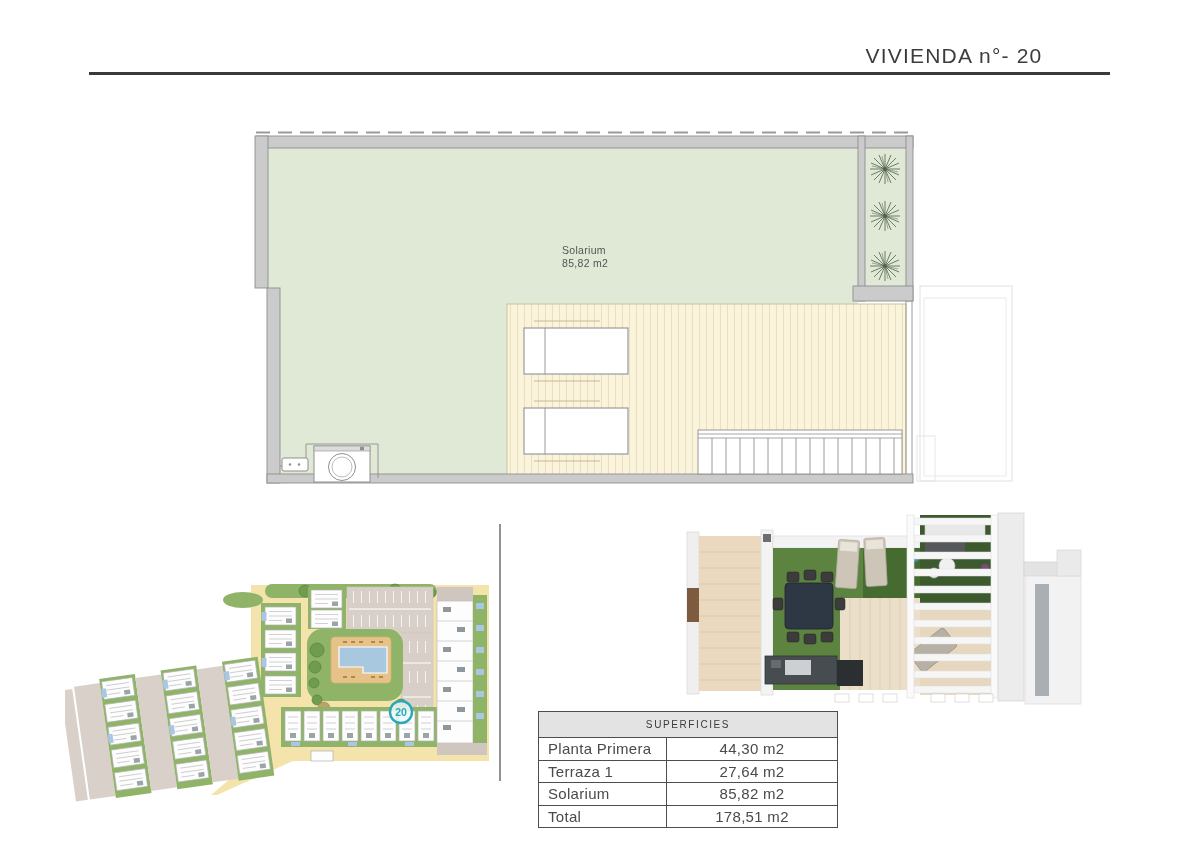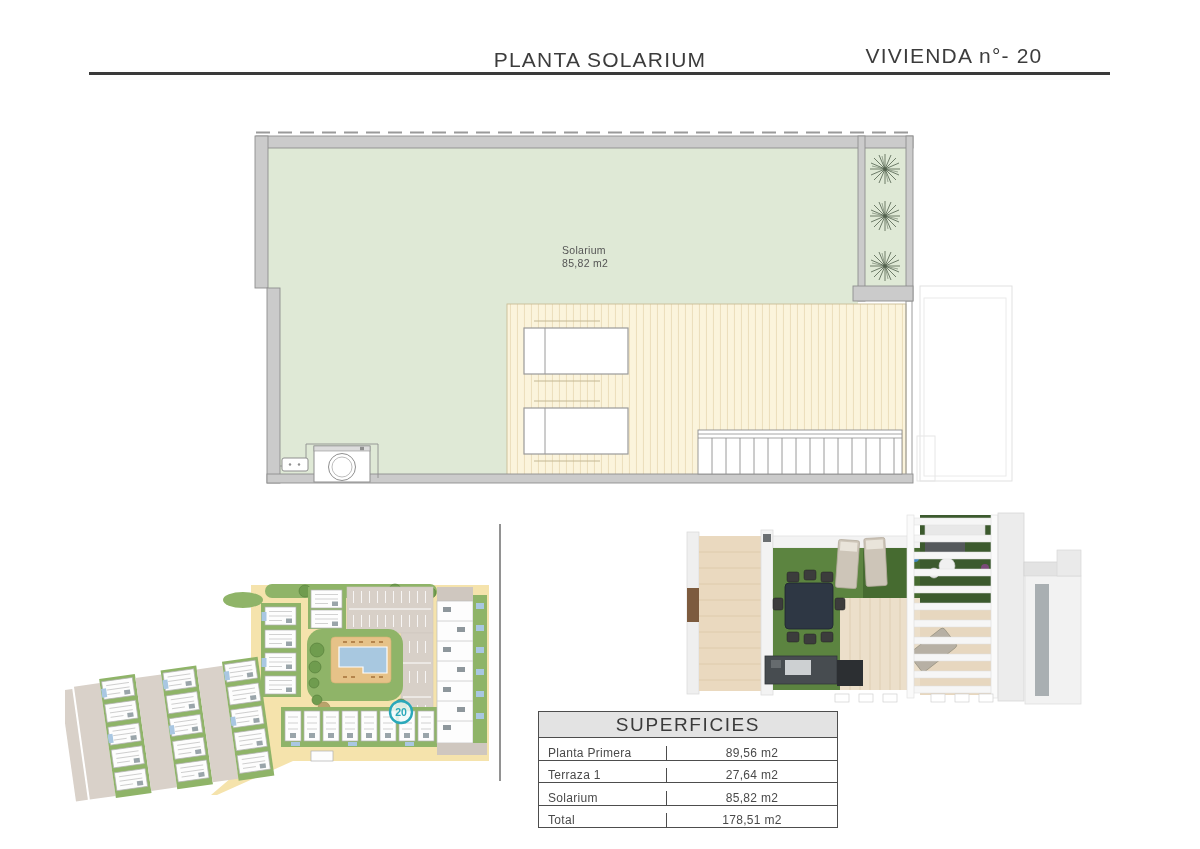--- a/index.html
+++ b/index.html
@@ -19,41 +19,40 @@
   }
   #divider{left:499px;top:524px;width:1.5px;height:257px;background:#929292;}
   
   #sup-table{
     left:538px;top:711px;width:300px;background:#fff;
     border:1.6px solid #4d4d4d;box-sizing:border-box;
   }
   #sup-table .thead{
     height:25px;background:#e3e3e3;border-bottom:1.6px solid #4d4d4d;
     display:flex;align-items:center;justify-content:center;
-    font-size:19px;letter-spacing:1.6px;color:#3a3a3a;
+    font-size:10px;letter-spacing:1.6px;color:#3a3a3a;
   }
   #sup-table .trow{
     display:flex;height:21.5px;border-bottom:1.4px solid #4d4d4d;
-    font-size:12px;color:#4a4a4a;letter-spacing:.3px;align-items:flex-end;
+    font-size:15px;color:#4a4a4a;letter-spacing:.3px;
   }
   #sup-table .trow:last-child{border-bottom:none;}
   #sup-table .tlabel{
     width:118px;border-right:1.4px solid #4d4d4d;display:flex;align-items:center;
     padding-left:9px;
   }
   #sup-table .tvalue{flex:1;display:flex;align-items:center;justify-content:center;}
   svg{display:block;}
   svg text{font-family:"Liberation Sans",sans-serif;}
 </style>
 </head>
 <body>
 
 <div id="page">
 
-  <div class="abs title" style="left:450px;top:48px;width:300px;">PLANTA SOLARIUM</div>
   <div class="abs title" style="left:804px;top:44px;width:300px;">VIVIENDA n°- 20</div>
   <div class="abs" id="header-rule"></div>
 
   <svg class="abs" style="left:252px;top:126px;" width="770" height="362" viewBox="0 0 770 362">
     <defs>
       <pattern id="deckStripes" width="7" height="12" patternUnits="userSpaceOnUse">
         <rect width="7" height="12" fill="#fbf4dc"></rect>
         <line x1="6.5" y1="0" x2="6.5" y2="12" stroke="#ecdfbd" stroke-width="1.1"></line>
       </pattern>
       <g id="palm" stroke="#51604c" stroke-width="0.8">
@@ -451,21 +450,21 @@
         <rect x="246" y="184" width="14" height="8"></rect>
       <rect x="270" y="184" width="14" height="8"></rect>
         <rect x="294" y="184" width="14" height="8"></rect>
     </g>
   </svg>
 
   <div class="abs" id="sup-table">
     <div class="thead">SUPERFICIES</div>
     <div class="trow">
       <div class="tlabel">Planta Primera</div>
-      <div class="tvalue">89,56 m2</div>
+      <div class="tvalue">44,30 m2</div>
     </div>
     <div class="trow">
       <div class="tlabel">Terraza 1</div>
       <div class="tvalue">27,64 m2</div>
     </div>
     <div class="trow">
       <div class="tlabel">Solarium</div>
       <div class="tvalue">85,82 m2</div>
     </div>
     <div class="trow">

